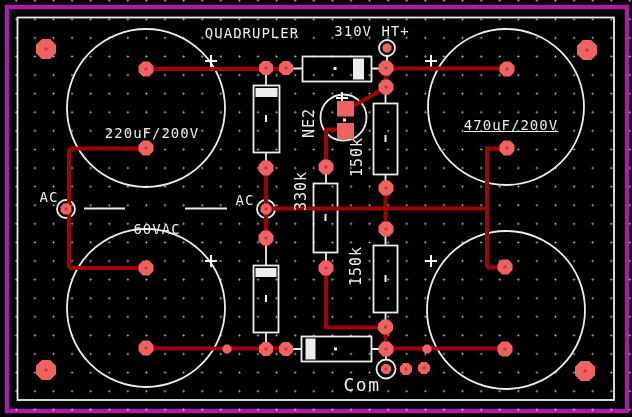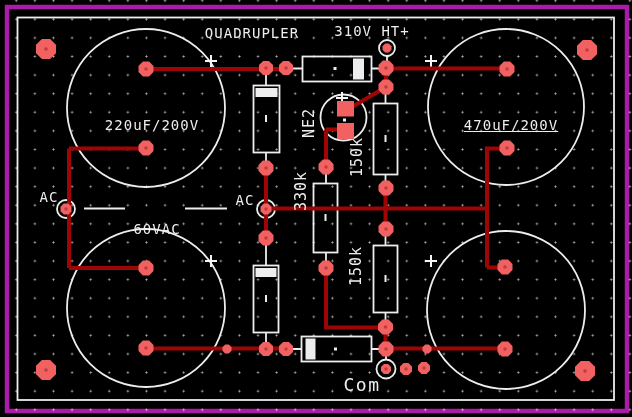--- a/index.html
+++ b/index.html
@@ -200,21 +200,21 @@
 
     <g>
       <rect x="337" y="101" width="17" height="15.5" fill="#f16161"></rect>
       <rect x="337" y="123" width="17" height="16" fill="#f16161"></rect>
       <rect x="343" y="118.5" width="3" height="3" fill="#f0f0f0"></rect>
     </g>
   </svg>
 
   <div class="txt" style="left:252px;top:33px;">QUADRUPLER</div>
   <div class="txt" style="left:365px;top:31px;margin-left:7px;">310V HT+</div>
-  <div class="txt" style="left:152px;top:125px;">220uF/200V</div>
+  <div class="txt" style="left:152px;top:133px;">220uF/200V</div>
   <div class="txt" style="left:511px;top:125px;text-decoration:underline;">470uF/200V</div>
   <div class="txt" style="left:157px;top:209px;margin-top:20px;">60VAC</div>
   <div class="txt" style="left:49px;top:197px;">AC</div>
   <div class="txt" style="left:245px;top:200px;">AC</div>
   <div class="txt big" style="left:362px;top:385px;">Com</div>
   <div class="txt rot" style="left:309px;top:123px;">NE2</div>
   <div class="txt rot" style="left:357px;top:157px;">150k</div>
   <div class="txt rot" style="left:301px;top:191px;">330k</div>
   <div class="txt rot" style="left:356px;top:266px;">150k</div>
 </div>

